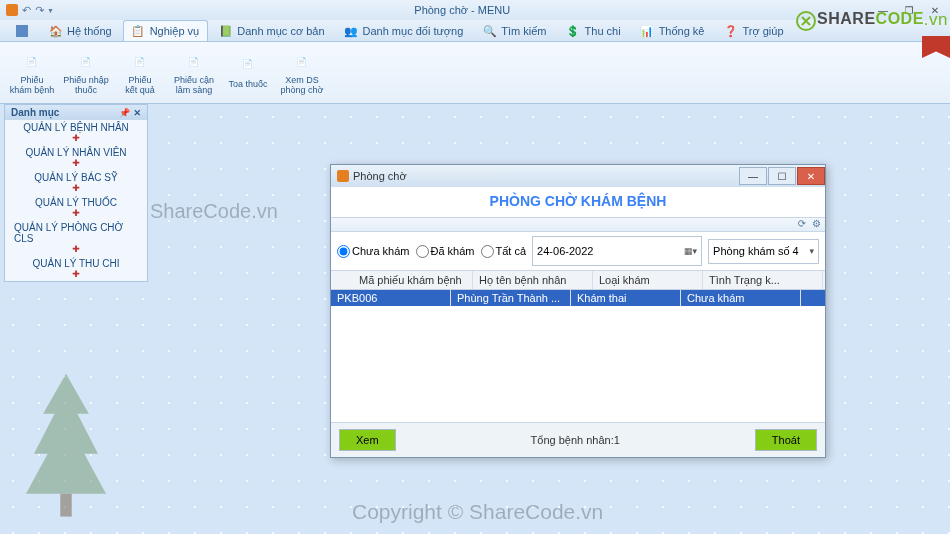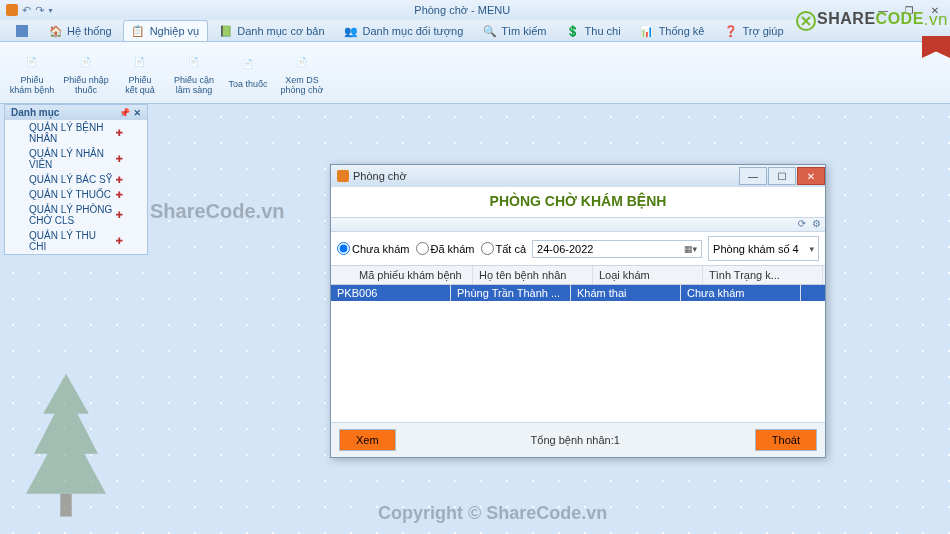--- a/index.html
+++ b/index.html
@@ -25,60 +25,60 @@
 .rbtn span { line-height:1.05; }
 
 
 .workspace { position:absolute; top:104px; left:0; right:0; bottom:0; background:#d4e5f7; }
 .snow { position:absolute; inset:0; pointer-events:none; background-image: radial-gradient(circle, rgba(255,255,255,.8) 1px, transparent 1px); background-size: 26px 26px; }
 .tree { position:absolute; left:6px; bottom:6px; width:120px; height:160px; opacity:.55; }
 
 
 .sidebar { position:absolute; left:4px; top:0; width:144px; background:#f2f7fd; border:1px solid #a9c6e4; font-size:10px; }
 .sidebar-title { background: linear-gradient(#d8e7f6,#c3d8ee); padding:2px 6px; font-weight:bold; color:#2b5a8a; display:flex; justify-content:space-between; align-items:center; }
-.side-item { padding:2px 24px; color:#1a4d85; display:flex; justify-content:space-between; align-items:center; cursor:pointer; }
+.side-item { padding:2px 9px; color:#1a4d85; display:flex; justify-content:space-between; align-items:center; cursor:pointer;flex-direction:column; }
 .side-ic { color:#b33; font-size:9px; }
 
 
 .dialog { position:absolute; left:330px; top:60px; width:496px; height:294px; background:#eef3f7; border:1px solid #7a95b0; box-shadow:2px 2px 8px rgba(0,0,0,.25); display:flex; flex-direction:column; }
 .dlg-titlebar { height:22px; background: linear-gradient(#eaf2fa,#cfe0f1); display:flex; align-items:center; font-size:11px; color:#333; padding-left:6px; }
 .dlg-titlebar .spacer { flex:1; }
 .dlg-btns { display:flex; }
 .dlg-btn { width:28px; height:18px; display:flex; align-items:center; justify-content:center; font-size:10px; border:1px solid #9bb3cc; margin-left:1px; background:#e3edf7; cursor:pointer; }
 .dlg-btn.close { background:#d9604a; border-color:#b24432; color:#fff; }
-.dlg-head { text-align:center; font-weight:bold; font-size:14px; color:#4d7c0f; padding:6px 0 8px; background:#fff; border-bottom:1px solid #c9d6e4; }
+.dlg-head { text-align:center; font-weight:bold; font-size:14px; color:#3b82f6; padding:6px 0 8px; background:#fff; border-bottom:1px solid #c9d6e4; }
 .dlg-toolbar { height:14px; background: linear-gradient(#f2f7fc,#e3edf7); border-bottom:1px solid #c9d6e4; position:relative; }
 .dlg-toolbar .tool-r { position:absolute; right:4px; top:0; font-size:10px; color:#5b7aa0; display:flex; gap:6px; }
 .dlg-filters { display:flex; align-items:center; gap:6px; padding:4px 6px; background:#fff; font-size:11px; border-bottom:1px solid #c9d6e4; }
 .radiog { display:flex; align-items:center; gap:2px; }
-.date-field { flex:0 0 170px; border:1px solid #b9c8d8; height:18px; padding:1px 4px; font-size:11px; background:#fff; display:flex; align-items:center; justify-content:space-between;gap:43px; }
+.date-field { flex:0 0 170px; border:1px solid #b9c8d8; height:30px; padding:1px 4px; font-size:11px; background:#fff; display:flex; align-items:center; justify-content:space-between;gap:43px; }
 .room-field { flex:1; border:1px solid #b9c8d8; height:25px; padding:1px 4px; font-size:11px; background:#fff; display:flex; align-items:center; justify-content:space-between; }
 .dd { font-size:9px; color:#555; }
 
 .grid { flex:1; background:#fff; overflow:hidden; font-size:11px; }
 .ghdr { display:flex; background:#f0f4f8; border-bottom:1px solid #c6d2df;padding-left:22px; }
 .ghdr div { padding:3px 6px; border-right:1px solid #d7e0ea; color:#333; }
 .grow { display:flex; }
 .grow div { padding:2px 6px; border-right:1px solid #d7e0ea; white-space:nowrap; overflow:hidden; text-overflow:ellipsis; }
 .grow.sel { background:#2f66c4; color:#fff; }
 .c1{width:120px}.c2{width:120px}.c3{width:110px}.c4{width:120px}
 
 .dlg-footer { display:flex; align-items:center; padding:6px 8px; background:#eef3f7; border-top:1px solid #c9d6e4; font-size:11px; }
-.dlg-footer .btn { padding:4px 16px; background:#f97316; border:1px solid #aab9c9; cursor:pointer; font-size:11px; }
+.dlg-footer .btn { padding:4px 16px; background:#84cc16; border:1px solid #aab9c9; cursor:pointer; font-size:11px; }
 .dlg-footer .center { flex:1; text-align:center; color:#333; }
 
 
 .sharecode { position:absolute; right:2px; top:10px; display:flex; align-items:flex-start; font-size:16px; font-weight:bold; color:#4c4c4c; letter-spacing:.5px; z-index:5; }
 .sharecode .sc { color:#76b82a; }
 .sharecode .vn { color:#76b82a; font-size:17px; font-weight:normal; }
 .ribbon-dec { position:absolute; right:0; top:36px; width:28px; height:22px; background:#c0392b; clip-path: polygon(0 0,100% 0,100% 100%,50% 70%,0 100%); }
 
-.wm { position:absolute; color:rgba(0,0,0,.25); font-size:20px; font-weight:700; pointer-events:none; }
+.wm { position:absolute; color:rgba(0,0,0,.25); font-size:20px; font-weight:400; pointer-events:none; }
 .wm1 { left:150px; top:96px; }
-.wm2 { left:378px; bottom:10px; font-size:18px; }
+.wm2 { left:352px; bottom:10px; font-size:21px; }
 
 svg { display:block; }
 </style>
 </head>
 <body>
 
 <div class="titlebar">
   <div class="tleft">
     <span style="width:12px;height:12px;background:#e67e22;border-radius:2px;display:inline-block"></span>
     <span style="color:#5b7aa0">↶</span>

